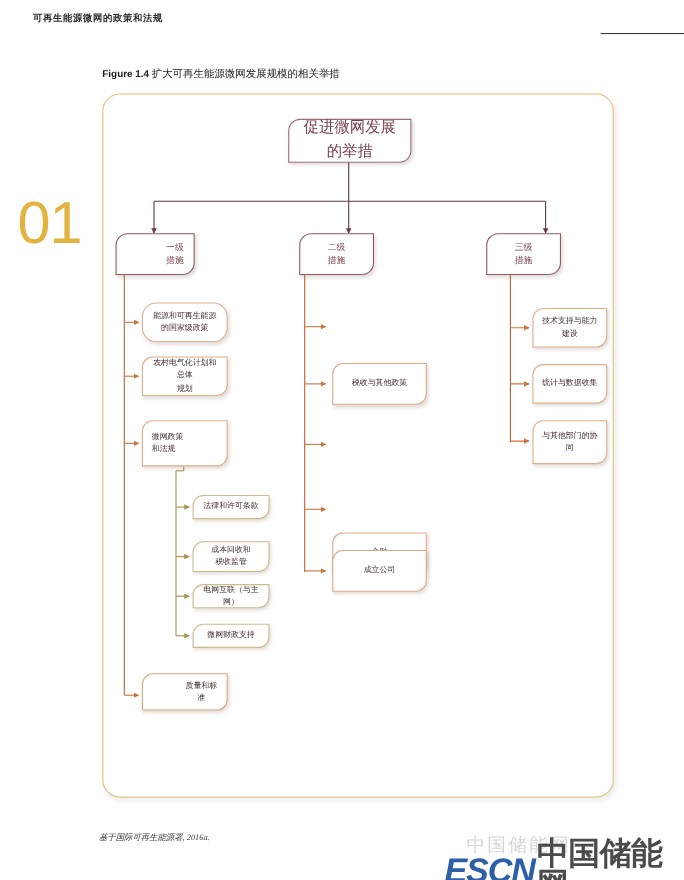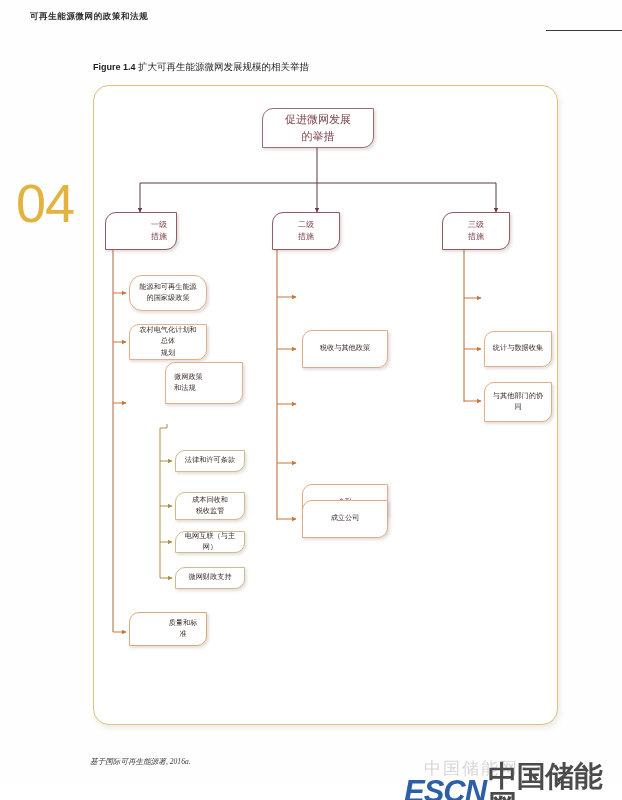--- a/index.html
+++ b/index.html
@@ -84,21 +84,21 @@
     line-height: 1.55;
     color: #3b2b28;
     background: #ffffff;
     padding: 2px 6px;
     box-shadow: 1.5px 2px 3px rgba(130,110,95,0.22);
   }
   
   .node.shapeA { border-radius: 11px 0 11px 0; }
   .node.shapeB { border-radius: 10px 0 10px 0; }
 
-  .n-root   { border: 1.1px solid #9d6b73; color:#7a3f49; font-size:11px; }
+  .n-root   { border: 1.1px solid #9d6b73; color:#7a3f49; font-size:14px; }
   .n-lvl    { border: 1.1px solid #8f5a62; color:#7a3f49; font-size:8px; }
   .n-c1     { border: 1.0px solid #e2b08a; }
   .n-c1sub  { border: 1.0px solid #cbbb8e; }
   .n-c1last { border: 1.0px solid #d8ab7e; padding-left: 36px; }
   .n-c2     { border: 1.0px solid #e2a98a; }
   .n-c3     { border: 1.0px solid #e0ae8c; }
 
   .node .txt { display:block; width:100%; }
   .node.lft { justify-content: flex-start; text-align: left; }
   .node.lft .txt { padding-left:2px; }
@@ -138,21 +138,21 @@
   }
 </style>
 </head>
 <body>
 
 <div id="page">
 
   <div class="runhead">可再生能源微网的政策和法规</div>
   <div class="runhead-rule"></div>
 
-  <div class="chapnum">04</div>
+  <div class="chapnum">01</div>
 
   <div class="figcap">
     <b>Figure 1.4</b>
     <span class="cn">扩大可再生能源微网发展规模的相关举措</span>
   </div>
 
   <div class="goldframe"></div>
 
   <svg id="wires">
     <defs>
@@ -236,21 +236,21 @@
       <span>能源和可再生能源</span><br>
       <span>的国家级政策</span>
     </span>
   </div>
   <div class="node shapeB n-c1" style="left:129px; top:324px; width:78px; height:36px;">
     <span class="txt">
       <span>农村电气化计划和总体</span><br>
       <span>规划</span>
     </span>
   </div>
-  <div class="node shapeB n-c1 lft" style="left:129px; top:362px; width:78px; height:42px;margin-left:36px;">
+  <div class="node shapeB n-c1 lft" style="left:129px; top:382px; width:78px; height:42px;">
     <span class="txt">
       <span>微网政策</span><br>
       <span>和法规</span>
     </span>
   </div>
 
   <div class="node shapeB n-c1sub" style="left:175px; top:450px; width:70px; height:22px;">
     <span class="txt">法律和许可条款</span>
   </div>
   <div class="node shapeB n-c1sub" style="left:175px; top:492px; width:70px; height:28px;">
@@ -273,20 +273,23 @@
   <div class="node shapeB n-c2" style="left:302px; top:330px; width:86px; height:38px;">
     <span class="txt">税收与其他政策</span>
   </div>
   <div class="node shapeB n-c2" style="left:302px; top:444px; width:86px; height:38px;margin-top:40px;">
     <span class="txt">金融</span>
   </div>
   <div class="node shapeB n-c2" style="left:302px; top:500px; width:86px; height:38px;">
     <span class="txt">成立公司</span>
   </div>
 
+  <div class="node shapeB n-c3" style="left:484px; top:280px; width:68px; height:36px;">
+    <span class="txt">技术支持与能力建设</span>
+  </div>
   <div class="node shapeB n-c3" style="left:484px; top:331px; width:68px; height:36px;">
     <span class="txt">统计与数据收集</span>
   </div>
   <div class="node shapeB n-c3" style="left:484px; top:382px; width:68px; height:40px;">
     <span class="txt">
       <span>与其他部门的协</span><br>
       <span>同</span>
     </span>
   </div>
 

